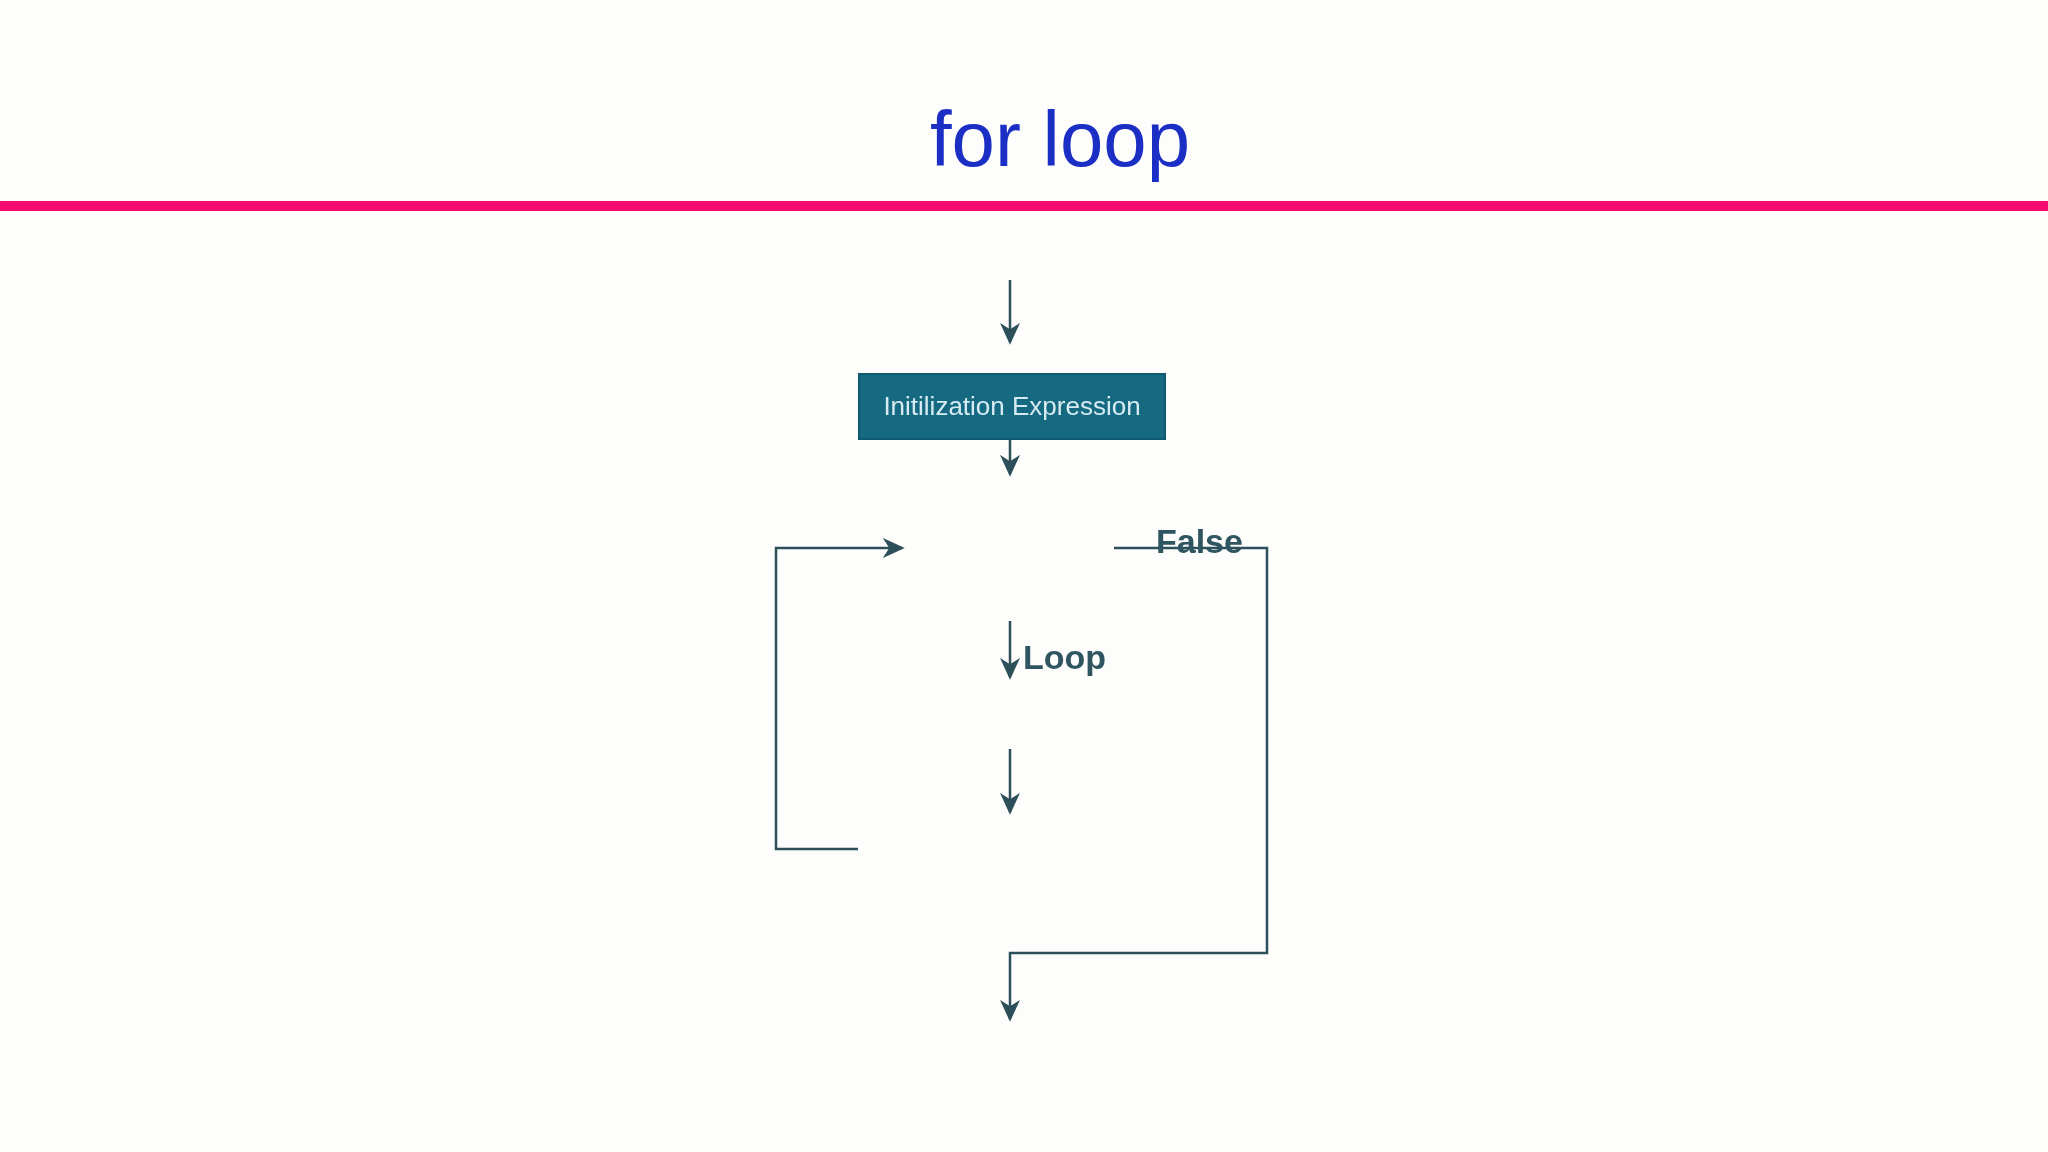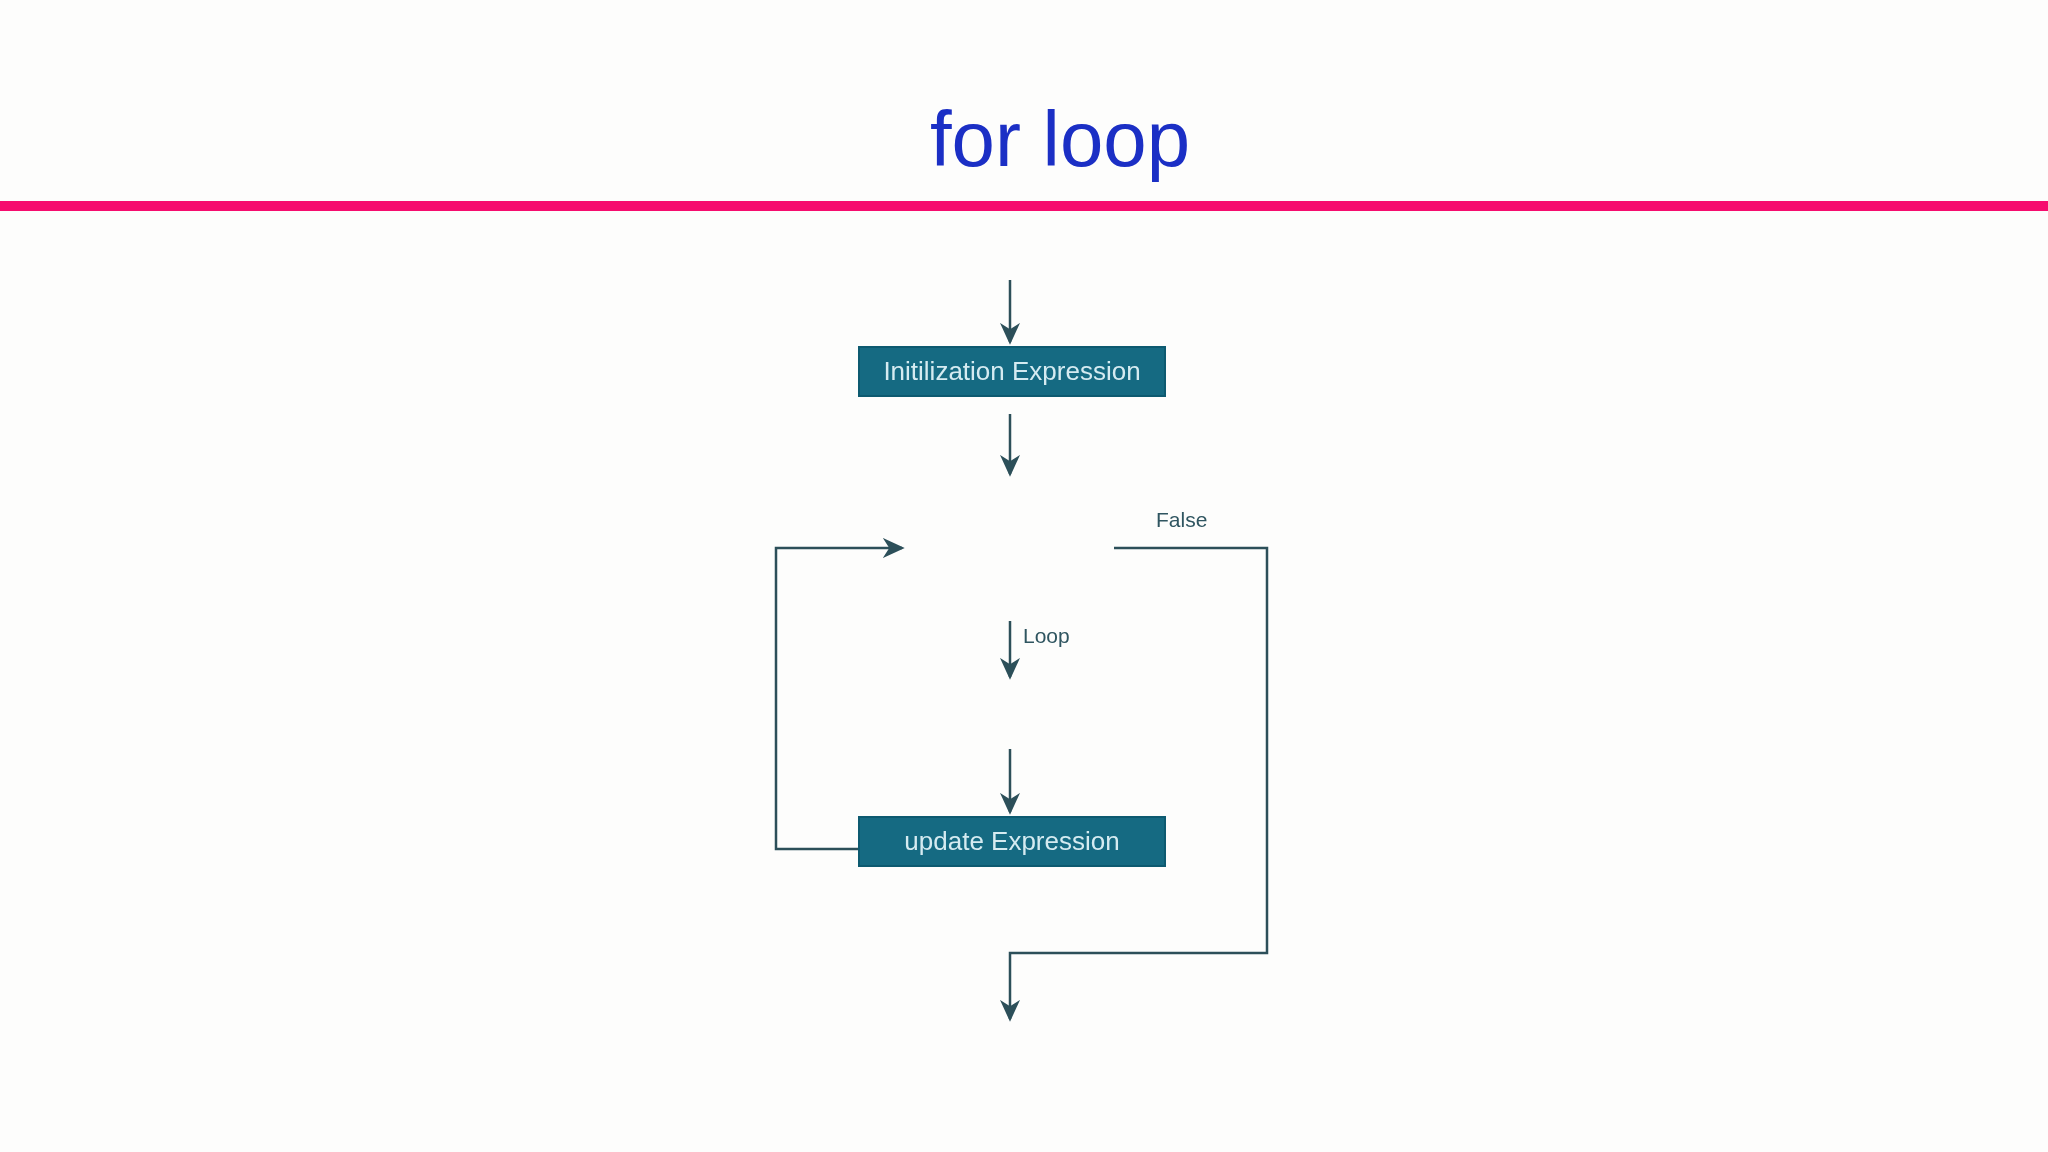--- a/index.html
+++ b/index.html
@@ -62,41 +62,43 @@
     align-items: center;
     justify-content: center;
     text-align: center;
     background: var(--node-fill);
     color: var(--node-text);
     font-size: 26px;
     line-height: 1.25;
   }
   .node.rect {
     width: 308px;
-    height: 51px;
+    height: 67px;
     border: 2px solid var(--node-border);
+    margin-top: 27px;
   }
   .node.diamond {
     width: 208px;
     height: 143px;
     clip-path: polygon(50% 0%, 100% 50%, 50% 100%, 0% 50%);
     border: none;
   }
   .node.diamond .node-label { width: 110px; }
 
   #node-initialization { left: 858px; top: 346px; }
   #node-test           { left: 906px; top: 478px; }
   #node-body           { left: 858px; top: 681px; }
   #node-update         { left: 858px; top: 816px; }
 
   .edge-label {
     position: absolute;
-    font-size: 21px;
-    font-weight: 400;
+    font-size: 34px;
+    font-weight: 700;
     color: var(--edge-label-color);
+    margin-top: 14px;
   }
   #label-true  { left: 1023px; top: 624px; }
   #label-false { left: 1156px; top: 508px; }
 </style>
 </head>
 <body>
 
 <div class="canvas">
 
   <h1 class="title">for loop</h1>
@@ -118,21 +120,18 @@
       <path class="edge" marker-end="url(#arrow)" d="M858 849 L776 849 L776 548 L902 548"></path>
       <path class="edge" marker-end="url(#arrow)" d="M1114 548 L1267 548 L1267 953 L1010 953 L1010 1019"></path>
     </svg>
 
     <div class="node rect" id="node-initialization">
       <span class="node-label">Initilization Expression</span>
     </div>
 
 
 
-    <div class="node rect" id="node-update">
-      <span class="node-label">update Expression</span>
-    </div>
 
     <span class="edge-label" id="label-true">Loop</span>
     <span class="edge-label" id="label-false">False</span>
 
   </div>
 </div>
 
 </body></html>

